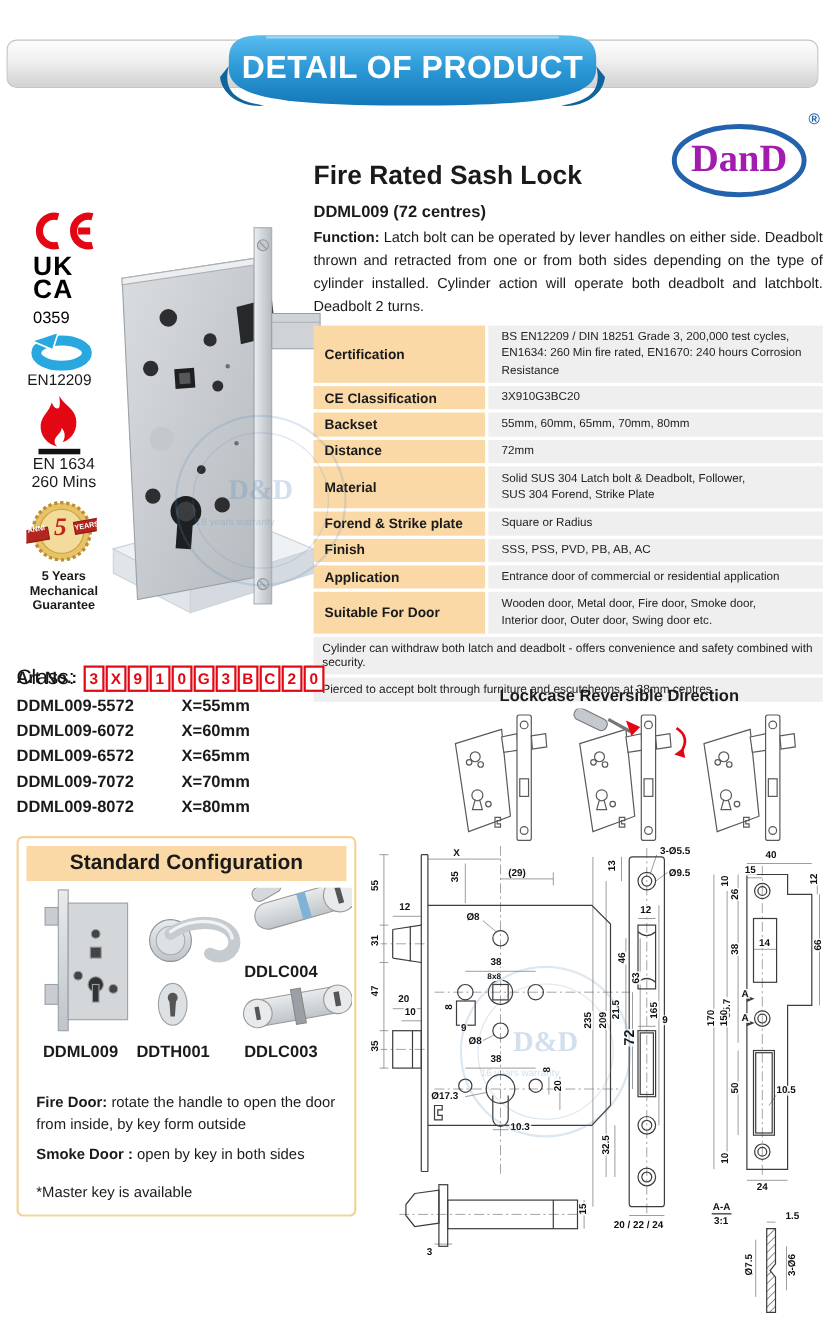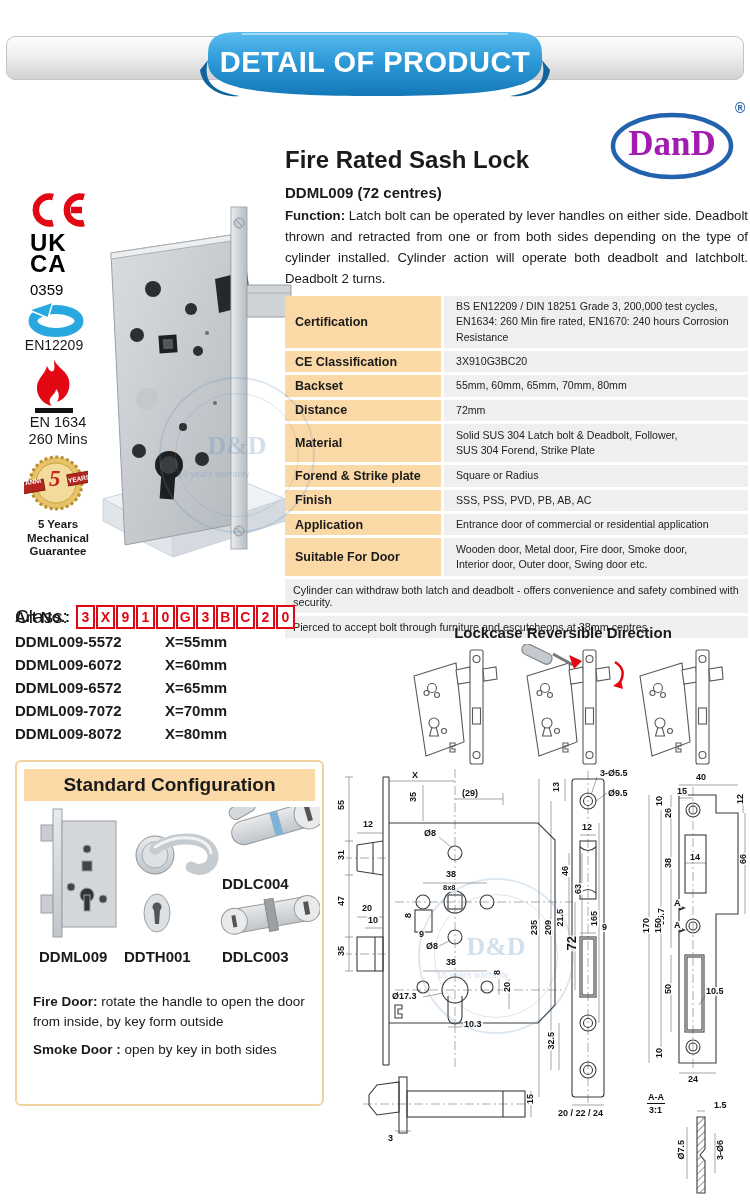--- a/index.html
+++ b/index.html
@@ -335,20 +335,21 @@
         <rect x="79" y="13" width="5" height="13" fill="#555"></rect>
         <rect x="6" y="14" width="4" height="12" fill="#555"></rect>
       </g>
     </svg>
     <span class="cfg-label" style="left:205px;top:113px">DDLC004</span>
     <span class="cfg-label" style="left:22px;top:186px">DDML009</span>
     <span class="cfg-label" style="left:107px;top:186px">DDTH001</span>
     <span class="cfg-label" style="left:205px;top:186px">DDLC003</span>
     <div class="cfg-text" style="top:230px"><b>Fire Door:</b><span> rotate the handle to open the door from inside, by key form outside</span></div>
     <div class="cfg-text" style="top:278px"><b>Smoke Door :</b><span> open by key in both sides</span></div>
+    <div class="cfg-text" style="top:312px">*Master key is available</div>
   </div>
 
   <div class="lockcase-title">Lockcase Reversible Direction</div>
   <svg class="abs" style="left:398px;top:644px" width="340" height="122" viewBox="0 0 340 122">
     <defs>
       <g id="lcase" stroke="#5a5a5a" fill="#fff" stroke-width="1.1">
         <path d="M8,30 L50,17 L58,96 L20,110 Z"></path>
         <path d="M50,24 L64,21 L65,36 L52,38 Z"></path>
         <rect x="64" y="4" width="13" height="114" rx="2"></rect>
         <path d="M77,23 L90,21 L91,33 L78,35 Z"></path>

